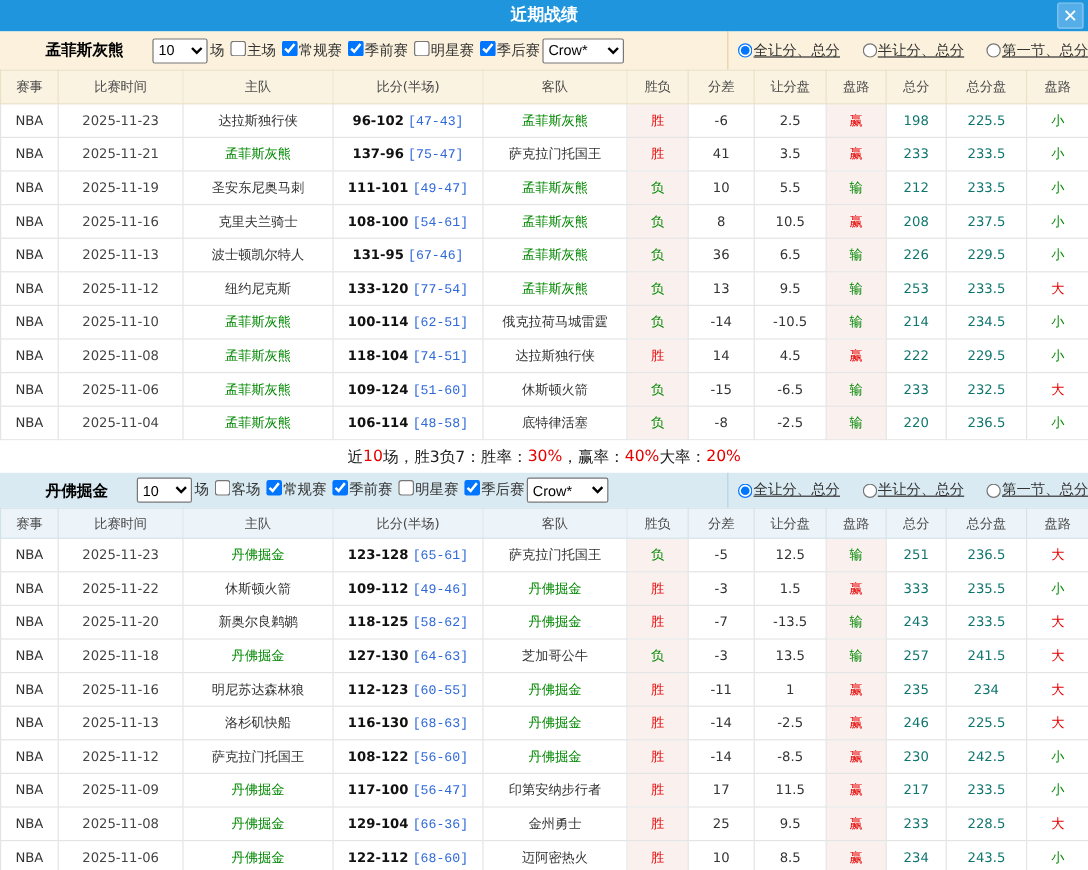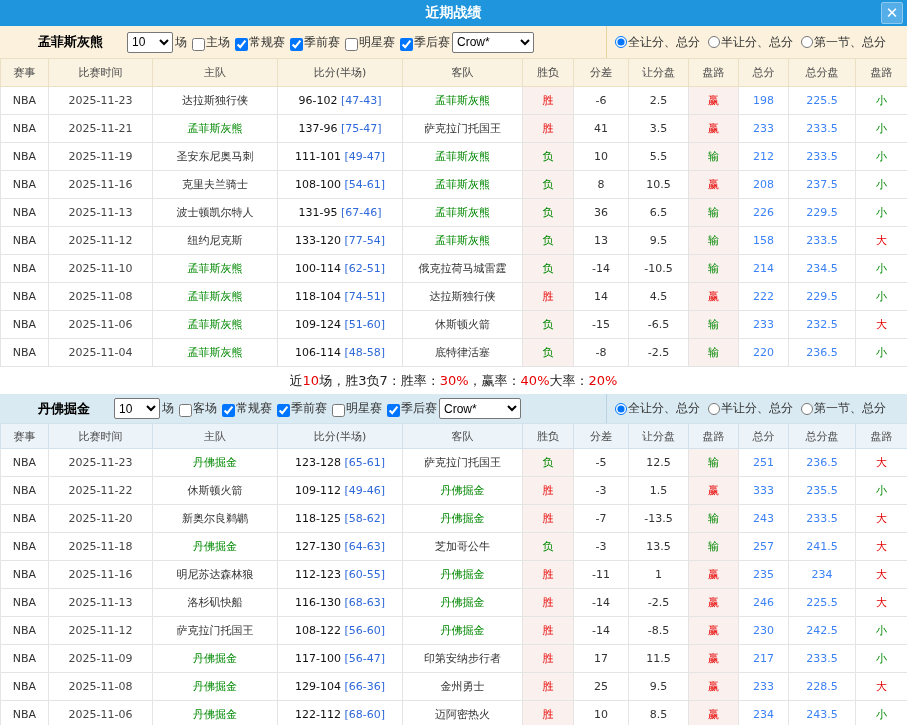--- a/index.html
+++ b/index.html
@@ -13,42 +13,42 @@
   
   .fbar{display:flex;align-items:stretch;}
   .p1 .fbar{background:#fbf1dc;height:32px;}
   .p2 .fbar{background:#d9eaf2;height:29px;}
   .fleft{width:607px;box-sizing:border-box;display:flex;align-items:center;padding-left:38px;white-space:nowrap;}
   .p1 .fleft{border-right:1px solid #e7d2a2;}
   .p2 .fleft{border-right:1px solid #b9d3e0;}
   .team{font-weight:bold;font-size:13px;color:#000;margin-right:22px;}
   select{font-size:12px;height:21px;margin:0 2px;background:#fff;border:1px solid #777;border-radius:2px;}
   .games-select{width:46px;}
-  .odds-select{width:82px;}
+  .odds-select{width:68px;}
   .checks{display:inline-flex;align-items:center;}
-  .checks label{display:inline-flex;align-items:flex-end;cursor:pointer;}
+  .checks label{display:inline-flex;align-items:flex-start;cursor:pointer;}
   input[type=checkbox]{width:13px;height:13px;margin:0 1px 0 5px;}
-  .fright{flex:1;display:flex;align-items:center;justify-content:flex-start;white-space:nowrap;}
+  .fright{flex:1;display:flex;align-items:center;justify-content:space-between;white-space:nowrap;text-decoration:underline;}
   .fright label{display:inline-flex;align-items:center;cursor:pointer;}
   input[type=radio]{width:12px;height:12px;margin:0 1px 0 8px;}
   
   table{border-collapse:collapse;table-layout:fixed;width:907px;font-size:11px;}
   th,td{border:1px solid #e4e4e4;text-align:center;padding:0;white-space:nowrap;overflow:hidden;}
   th{font-weight:normal;color:#4a4a4a;}
   .p1 th{background:#fbf3e2;border-color:#ebdfc4;height:27px;}
   .p2 th{background:#edf4f9;border-color:#d2e2ec;height:24px;}
   td{height:27px;background:#fff;}
   td.tint{background:#faf1ee;}
   .c-date{color:#444;margin-left:32px;}
   .focal{color:#008800;}
   .red{color:#e60000;}
   .green{color:#008800;}
-  .blue{color:#3b82f6;}
-  td.score b{color:#111;font-weight:normal;}
-  td.score .half{color:#2e68d9;}
+  .blue{color:#0f766e;}
+  td.score b{color:#111;font-weight:bold;}
+  td.score .half{color:#2e68d9;font-family:Liberation Mono, monospace;}
   .summary{height:27px;display:flex;align-items:center;justify-content:center;
            font-size:13px;color:#222;background:#fff;}
 </style>
 </head>
 <body>
 
 <div class="titlebar">
   <span>近期战绩</span>
   <div class="closebtn">✕</div>
 </div>
@@ -203,21 +203,21 @@
         <tr>
           <td class="c-league">NBA</td>
           <td class="c-date">2025-11-12</td>
           <td>纽约尼克斯</td>
           <td class="score"><b>133-120</b> <span class="half">[77-54]</span></td>
           <td class="focal">孟菲斯灰熊</td>
           <td class="tint green">负</td>
           <td>13</td>
           <td>9.5</td>
           <td class="tint green">输</td>
-          <td class="blue">158</td>
+          <td class="blue">253</td>
           <td class="blue">233.5</td>
           <td class="red">大</td>
         </tr>
         <tr>
           <td class="c-league">NBA</td>
           <td class="c-date">2025-11-10</td>
           <td class="focal">孟菲斯灰熊</td>
           <td class="score"><b>100-114</b> <span class="half">[62-51]</span></td>
           <td>俄克拉荷马城雷霆</td>
           <td class="tint green">负</td>

